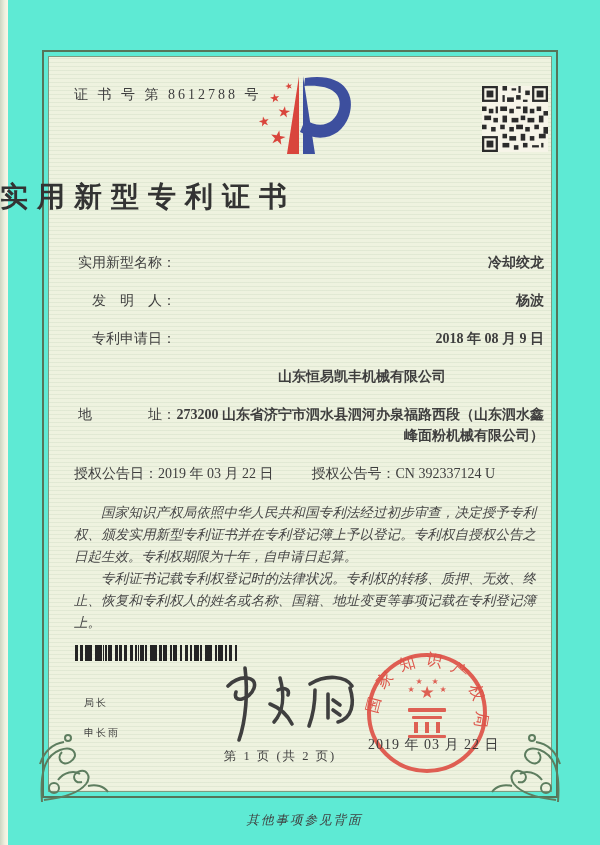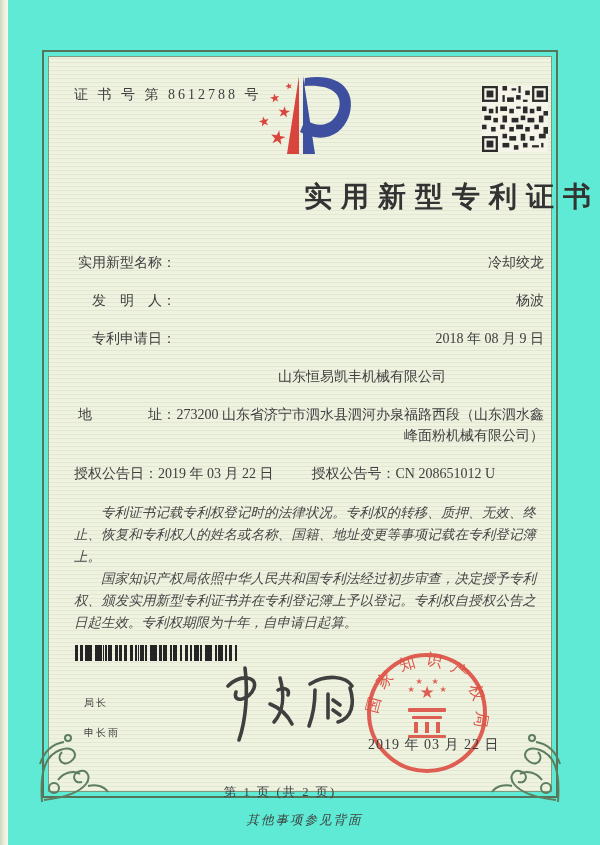--- a/index.html
+++ b/index.html
@@ -17,27 +17,27 @@
     background:
       repeating-linear-gradient(0deg, rgba(110,150,110,0.10) 0 1px, rgba(0,0,0,0) 1px 4px),
       #eef2df; }
 
   .cert-no { position:absolute; left:74px; top:86px; font-size:14px; letter-spacing:3px;
     color:#3e3e3e; }
 
   .logo { position:absolute; left:242px; top:64px; width:120px; height:114px; }
   .qr { position:absolute; left:482px; top:86px; width:66px; height:66px; }
 
-  .title { position:absolute; left:0; top:178px; width:100%; text-align:right;
+  .title { position:absolute; left:0; top:178px; width:100%; text-align:left;
     font-size:28px; font-weight:600; letter-spacing:9px; color:#333; }
 
   .fields { position:absolute; left:74px; top:252px; width:470px; font-size:14px; color:#3e3e3e; }
   .frow { display:flex; margin-bottom:17px; line-height:21px;text-align:right; }
   .flabel { flex:0 0 102px; white-space:nowrap; }
-  .fvalue { flex:1 1 auto; max-width:372px; }
+  .fvalue { flex:1 1 auto; max-width:372px;font-weight:bold; }
   .grant-row { display:flex; line-height:21px; margin-top:2px; }
   .grant-row .pair2 { margin-left:38px; }
 
   .paras { position:absolute; left:74px; top:502px; width:462px; font-size:13.5px;
     line-height:22px; color:#474747; font-style:italic; text-align:justify; }
   .paras p { text-indent:2em; }
 
   .barcode { position:absolute; left:75px; top:645px; width:162px; height:16px;
     background:
       repeating-linear-gradient(90deg,#242424 0 2px, rgba(0,0,0,0) 2px 5px),
@@ -45,21 +45,21 @@
       repeating-linear-gradient(90deg,#242424 0 3px, rgba(0,0,0,0) 3px 11px); }
 
   .director { position:absolute; left:84px; top:688px; font-size:10px; color:#3a3a3a;
     letter-spacing:2px; line-height:30px; }
   .signature { position:absolute; left:212px; top:662px; width:160px; height:88px; }
 
   .seal { position:absolute; left:364px; top:650px; width:126px; height:126px; }
   .seal-date { position:absolute; left:368px; top:736px; font-size:14px; color:#3c3c3c;
     letter-spacing:1px; }
 
-  .page-info { position:absolute; left:0; top:784px; width:560px; text-align:center;
+  .page-info { position:absolute; left:0; top:748px; width:560px; text-align:center;
     font-size:12.5px; color:#3f3f3f; letter-spacing:2px; }
   .footer-note { position:absolute; left:0; top:812px; width:600px; text-align:center;
     font-size:12.5px; font-style:italic; color:#3f3f3f; letter-spacing:2px;padding-left:9px; }
 
   .flourish { position:absolute; width:92px; height:92px; }
   .flourish.bl { left:34px; top:714px; }
   .flourish.br { left:474px; top:714px; transform:scaleX(-1); }
 </style>
 </head>
 <body>
@@ -161,27 +161,27 @@
       <span class="fvalue">山东恒易凯丰机械有限公司</span>
     </div>
     <div class="frow">
       <span class="flabel">地　　　　址：</span>
       <span class="fvalue">273200 山东省济宁市泗水县泗河办泉福路西段（山东泗水鑫峰面粉机械有限公司）</span>
     </div>
     <div class="grant-row">
       <span>授权公告日：</span>
       <span>2019 年 03 月 22 日</span>
       <span class="pair2">授权公告号：</span>
-      <span>CN 208651012 U</span>
+      <span>CN 392337124 U</span>
     </div>
   </div>
 
   <div class="paras">
+    <p>国家知识产权局依照中华人民共和国专利法经过初步审查，决定授予专利权、颁发实用新型专利证书并在专利登记簿上予以登记。专利权自授权公告之日起生效。专利权期限为十年，自申请日起算。</p>
     <p>专利证书记载专利权登记时的法律状况。专利权的转移、质押、无效、终止、恢复和专利权人的姓名或名称、国籍、地址变更等事项记载在专利登记簿上。</p>
-    <p>国家知识产权局依照中华人民共和国专利法经过初步审查，决定授予专利权、颁发实用新型专利证书并在专利登记簿上予以登记。专利权自授权公告之日起生效。专利权期限为十年，自申请日起算。</p>
   </div>
 
   <div class="barcode"></div>
 
   <div class="director">
     <div>局长</div>
     <div>申长雨</div>
   </div>
 
   <svg class="signature" viewBox="0 0 160 88">

